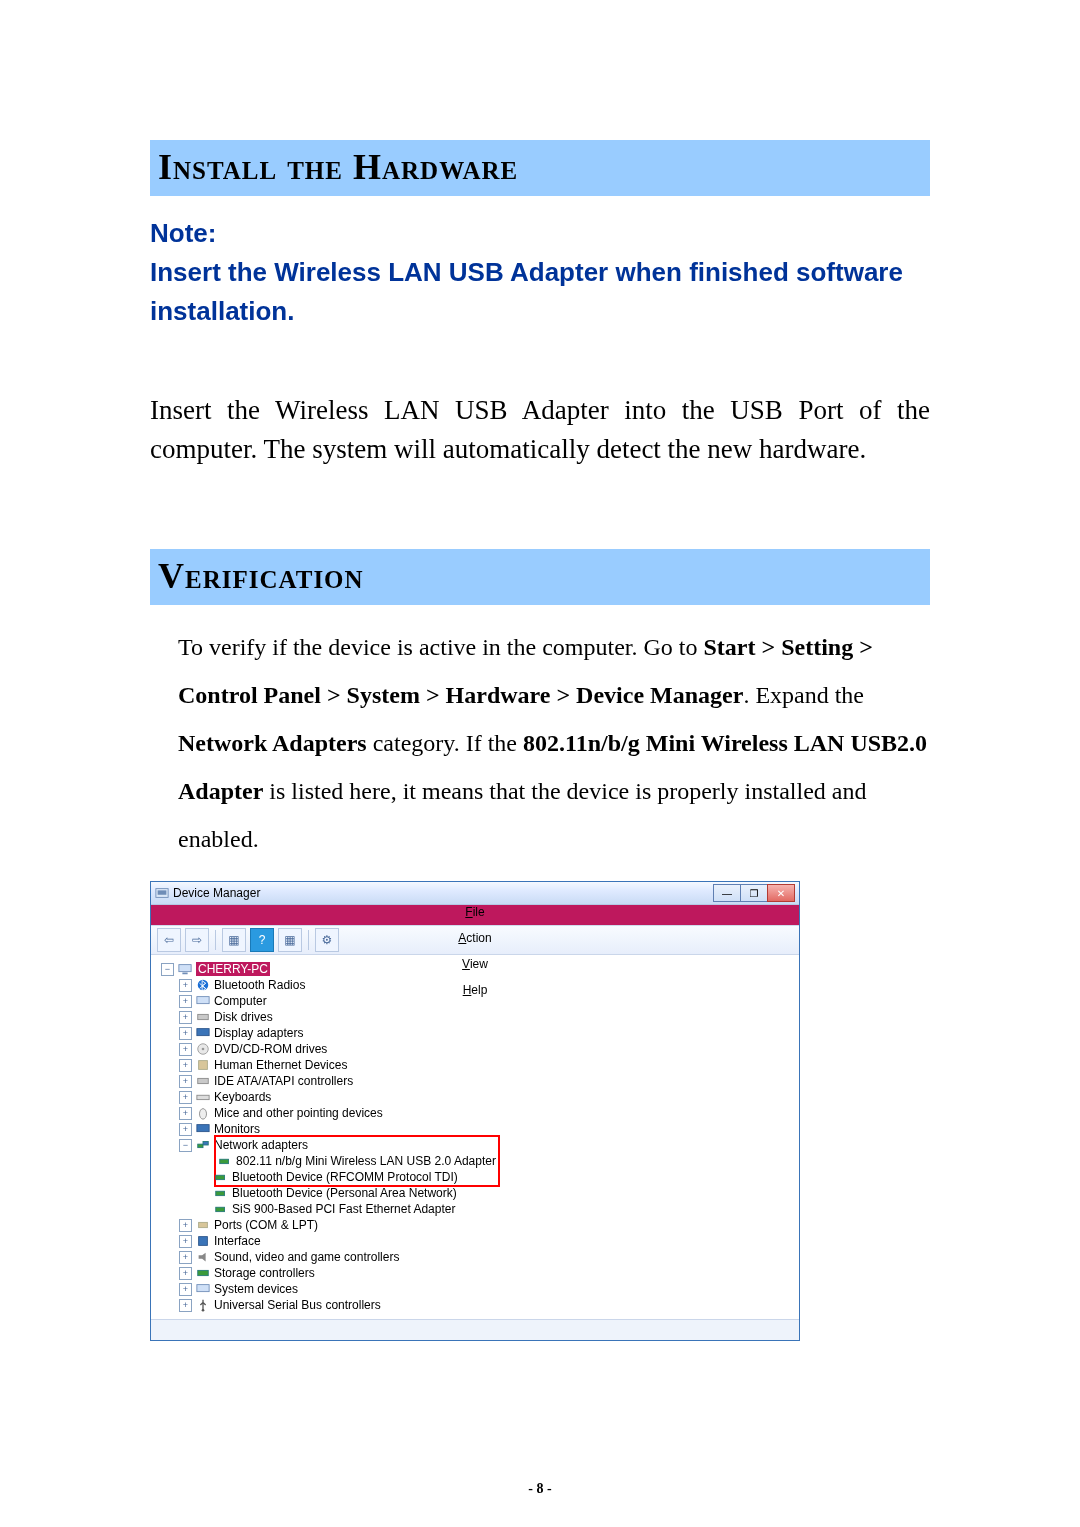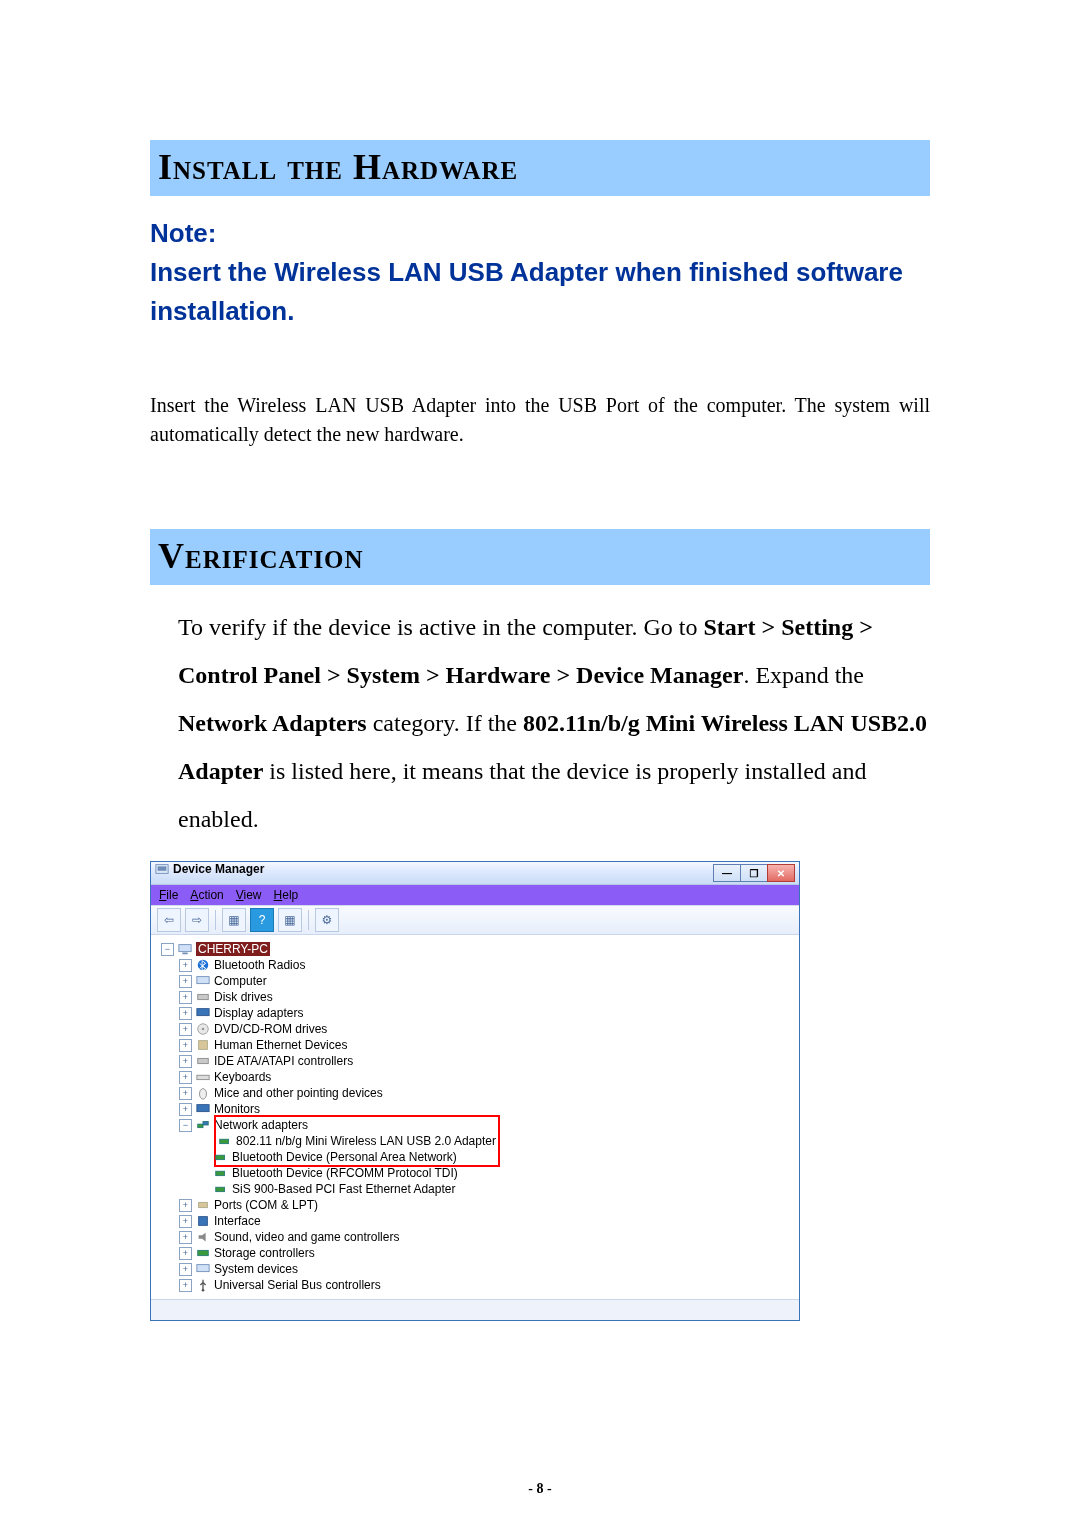--- a/index.html
+++ b/index.html
@@ -31,21 +31,21 @@
   .note-block {
     color: #003399;
     font-family: Arial, Helvetica, sans-serif;
     font-size: 26px;
     line-height: 1.5;
     font-weight: bold;
     margin-bottom: 60px;
   }
   .body-text {
     font-family: "Times New Roman", serif;
-    font-size: 20px;
+    font-size: 27px;
     line-height: 1.45;
     text-align: justify;
     margin-bottom: 80px;
   }
   .verify-text {
     font-family: "Times New Roman", serif;
     font-size: 24px;
     line-height: 2.0;
     margin-left: 28px;
     margin-bottom: 18px;
@@ -62,23 +62,23 @@
     color: #000;
     box-shadow: 0 0 0 1px #c8d6ea inset;
     position: relative;
     margin-top: 10px;
   }
   .dm-titlebar {
     height: 22px;
     background: linear-gradient(to bottom, #f5f9ff 0%, #dfeaff 40%, #c9dbf5 100%);
     border-bottom: 1px solid #b5c9e4;
     display: flex;
+    align-items: center;
     padding: 0 4px;
     position: relative;
-    font-weight: bold;
   }
   .dm-title-icon {
     width: 14px; height: 14px;
     margin-right: 4px;
     display:inline-block;
   }
   .dm-title { color:#000; }
   .dm-winbtns {
     position:absolute; right:4px; top:2px;
     display:flex; gap:0;
@@ -91,22 +91,23 @@
     display:flex; align-items:center; justify-content:center;
     margin-left:-1px;
   }
   .dm-winbtn.close { background: linear-gradient(#f7b4b0,#e26a63); border-color:#b33b33; color:#fff;}
   .dm-menubar {
     height:20px;
     display:flex;
     align-items:center;
     gap:12px;
     padding:0 8px;
-    background:#8b5cf6;
+    background:#be185d;
     border-bottom:1px solid #d0dbec;
+    flex-direction:column;
   }
   .dm-menu { color:#000; }
   .dm-menu .ul { text-decoration: underline; }
   .dm-toolbar {
     height:28px;
     display:flex;
     align-items:center;
     gap:4px;
     padding:0 6px;
     background: linear-gradient(#f8fbff,#e7eefb);
@@ -148,21 +149,21 @@
   .node-icon {
     width:14px; height:14px;
     display:inline-block;
     margin-right:4px;
     flex:0 0 auto;
   }
   .i0 { margin-left: 0px; }
   .i1 { margin-left: 18px; }
   .i2 { margin-left: 36px; }
   .selected {
-    background:#7f1d1d;
+    background:#be185d;
     color:#fff;
     padding:0 2px;
   }
   .red-box {
     border:2px solid #ff0000;
     padding:16px 2px;
     display:inline-flex;
     align-items:center;
     height:16px;
   }
@@ -330,28 +331,28 @@
                 <rect x="2" y="6" width="10" height="5" fill="#3a9a3a" stroke="#277"></rect>
               </svg></span>
           <span>802.11 n/b/g Mini Wireless LAN USB 2.0 Adapter</span>
         </span>
       </div>
       <div class="tree-row i2">
           <span class="exp-space"></span>
           <span class="node-icon"><svg viewBox="0 0 16 16">
               <rect x="2" y="6" width="10" height="5" fill="#3a9a3a" stroke="#277"></rect>
             </svg></span>
-          <span>Bluetooth Device (Personal Area Network)</span>
+          <span>Bluetooth Device (RFCOMM Protocol TDI)</span>
         </div>
       <div class="tree-row i2">
           <span class="exp-space"></span>
           <span class="node-icon"><svg viewBox="0 0 16 16">
               <rect x="2" y="6" width="10" height="5" fill="#3a9a3a" stroke="#277"></rect>
             </svg></span>
-          <span>Bluetooth Device (RFCOMM Protocol TDI)</span>
+          <span>Bluetooth Device (Personal Area Network)</span>
         </div>
       <div class="tree-row i2">
           <span class="exp-space"></span>
           <span class="node-icon"><svg viewBox="0 0 16 16">
               <rect x="2" y="6" width="10" height="5" fill="#3a9a3a" stroke="#277"></rect>
             </svg></span>
           <span>SiS 900-Based PCI Fast Ethernet Adapter</span>
         </div>
 
       <div class="tree-row i1">

